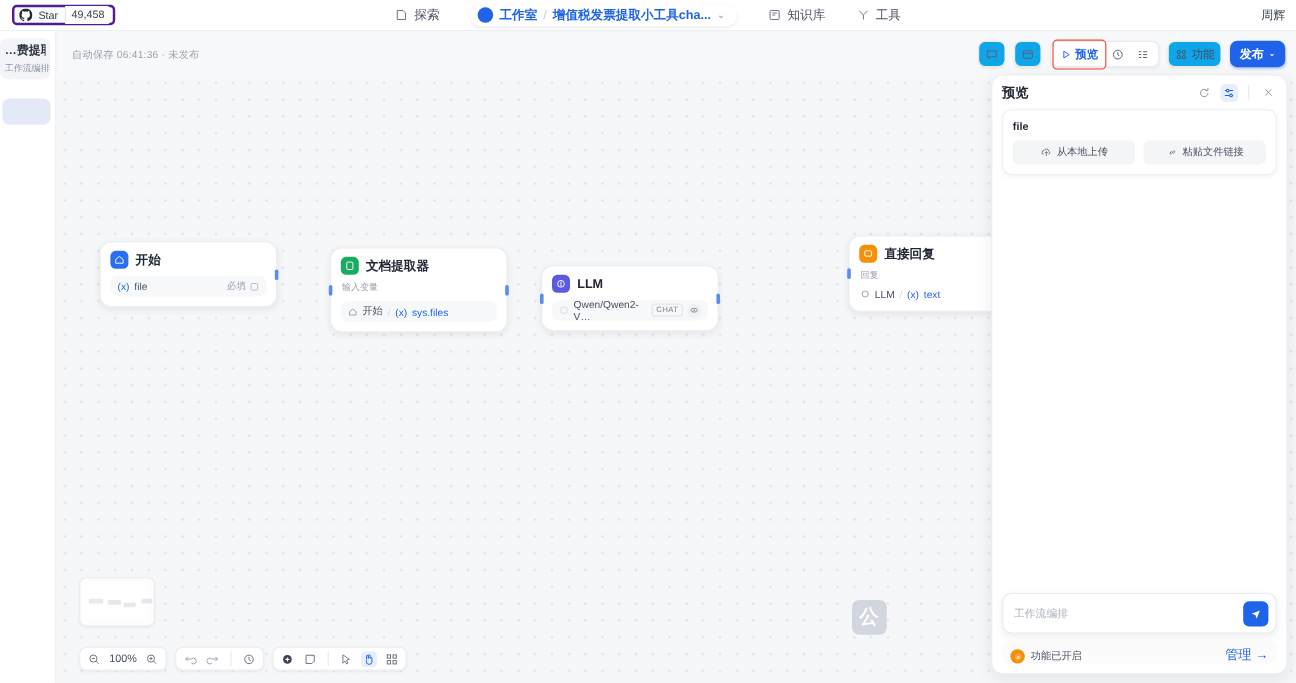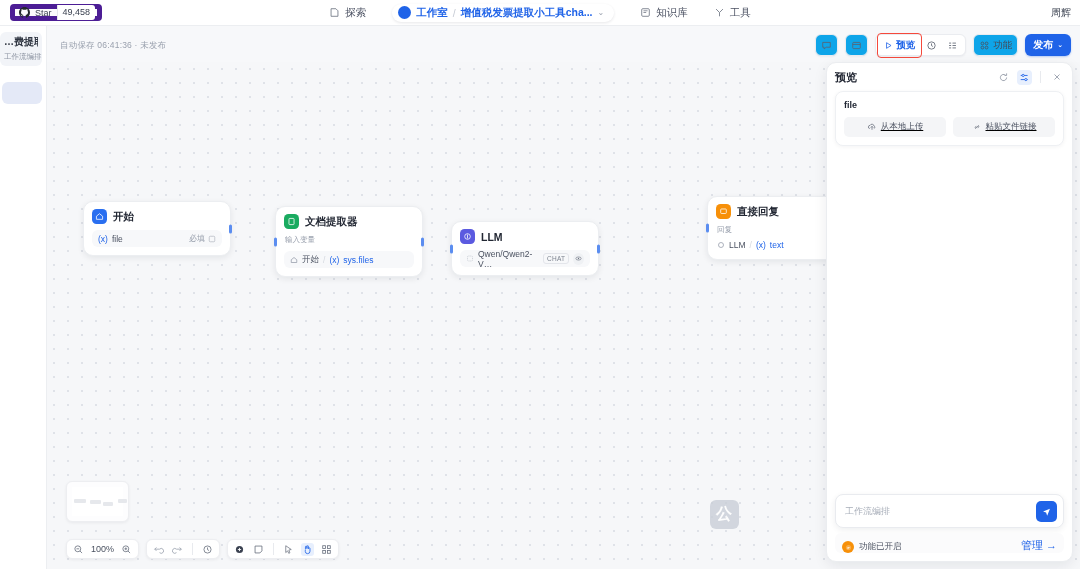--- a/index.html
+++ b/index.html
@@ -12,21 +12,21 @@
 
   
   .topbar {
     position: absolute; top: 0; left: 0; width: 1080px; height: 26px;
     background: #ffffff; border-bottom: 1px solid #eceef1;
     display: flex; align-items: center;
   }
   .star-chip {
     display: flex; align-items: center; gap: 5px;
     margin-left: 10px; height: 17px;
-    border: 5px solid #4c1d95; border-radius: 4px;
+    border: 2px solid #4c1d95; border-radius: 4px;
     background: #fbfbfc; padding: 0 2px 0 4px;
     font-size: 9px; color: #3b4251;
   }
   .star-chip .cnt {
     background: #fff; border-left: 1px solid #e4e6ea;
     padding: 0 5px; height: 15px; line-height: 15px;
     border-radius: 0 3px 3px 0; color: #3b4251;
   }
   .gh-icon { width: 11px; height: 11px; display: block; }
 
@@ -218,21 +218,21 @@
     width: 15px; height: 15px; border-radius: 4px;
     display: flex; align-items: center; justify-content: center; color: #8d94a2;
   }
   .pp-ic.on { background: #e7effd; color: #1f63e8; }
 
   .pp-card {
     margin: 0 8px; background: #ffffff; border: 1px solid #eef0f3;
     border-radius: 8px; padding: 8px; box-shadow: 0 1px 4px rgba(16,24,40,.05);
   }
   .pp-field-label { font-size: 9px; color: #1d2330; font-weight: bold; }
-  .pp-btn-row { display: flex; gap: 7px; margin-top: 7px; text-decoration: underline; }
+  .pp-btn-row { display: flex; gap: 7px; margin-top: 7px; }
   .pp-upload {
     flex: 1; height: 20px; background: #f4f5f7; border-radius: 5px;
     display: flex; align-items: center; justify-content: center; gap: 4px;
     font-size: 8.5px; color: #4a5160;
   }
   .pp-empty {
     position: absolute; left: 0; right: 0; top: 290px;
     display: flex; flex-direction: column; align-items: center; gap: 9px;
   }
   .pp-empty-text { font-size: 8.5px; color: #b6bbc5; }

